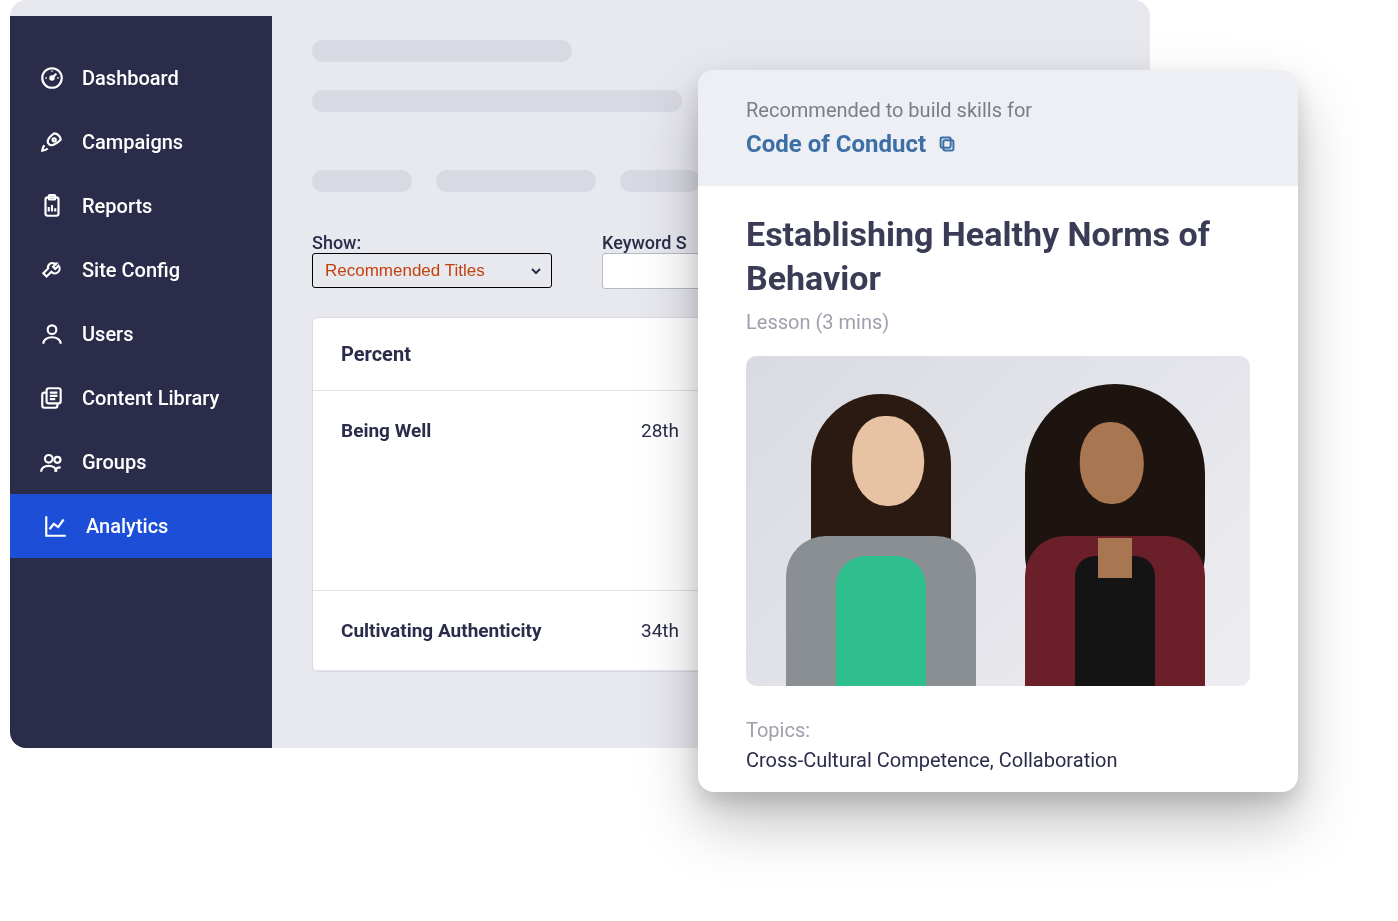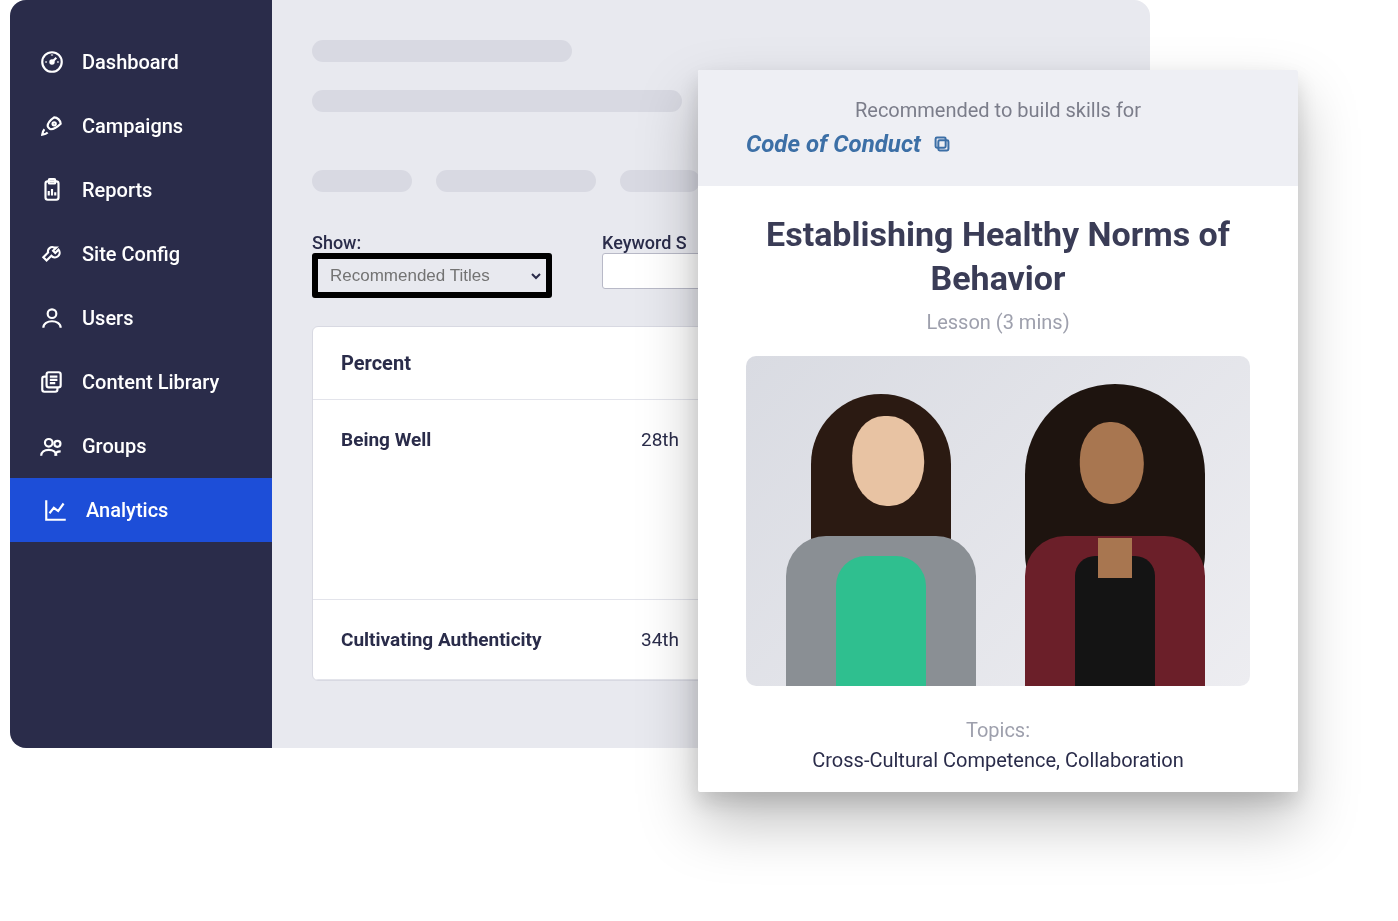--- a/index.html
+++ b/index.html
@@ -20,20 +20,21 @@
     background: #e8e9ef;
     border-radius: 16px;
     overflow: hidden;
     display: flex;
   }
   .sidebar {
     width: 262px;
     background: #2a2c4a;
     padding-top: 30px;
     flex-shrink: 0;
+    margin-top: 16px;
   }
   .sidebar-item {
     display: flex;
     align-items: center;
     gap: 16px;
     padding: 18px 28px;
     color: #ffffff;
     font-size: 20px;
     font-weight: 500;
     cursor: pointer;
@@ -68,25 +69,25 @@
   .filter-row { display: flex; gap: 50px; margin-bottom: 28px; }
   .filter-col { display: flex; flex-direction: column; }
   .filter-label { font-size: 18px; color: #2a2c4a; font-weight: 500; }
   .select-wrap {
     position: relative;
     width: 240px;
   }
   .select {
     width: 100%;
     appearance: none;
-    border: 6px solid #000000;
+    border: 1px solid #000000;
     background: #e8e9ef;
     padding: 7px 30px 7px 12px;
     font-size: 17px;
-    color: #737373;
+    color: #c2410c;
     border-radius: 3px;
     cursor: pointer;
   }
   .select-caret {
     position: absolute;
     right: 10px;
     top: 50%;
     transform: translateY(-50%);
     pointer-events: none;
     color: #2a2c4a;
@@ -128,39 +129,37 @@
   .trow .cell-pct { width: 140px; }
   .trow.tall { height: 200px; }
 
   
   .card {
     position: absolute;
     left: 698px;
     top: 70px;
     width: 600px;
     background: #ffffff;
-    border-radius: 2px;
+    border-radius: 16px;
     box-shadow: 0 30px 60px rgba(0,0,0,0.25), 0 10px 20px rgba(0,0,0,0.12);
     overflow: hidden;
-    text-align: center;
   }
   .card-head {
     background: #eeeff4;
     padding: 28px 48px 28px 48px;
   }
   .card-head .rec {
     font-size: 20px;
     color: #7b7d8a;
     margin-bottom: 8px;
   }
   .card-head .link-row {
     display: flex;
     align-items: center;
     gap: 10px;
-    font-style: italic;
   }
   .card-head .link {
     font-size: 24px;
     font-weight: 700;
     color: #3c6fa6;
     cursor: pointer;
   }
   .copy-icon { color: #3c6fa6; cursor: pointer; }
   .card-body { padding: 26px 48px 20px 48px; }
   .card-body h1 {

